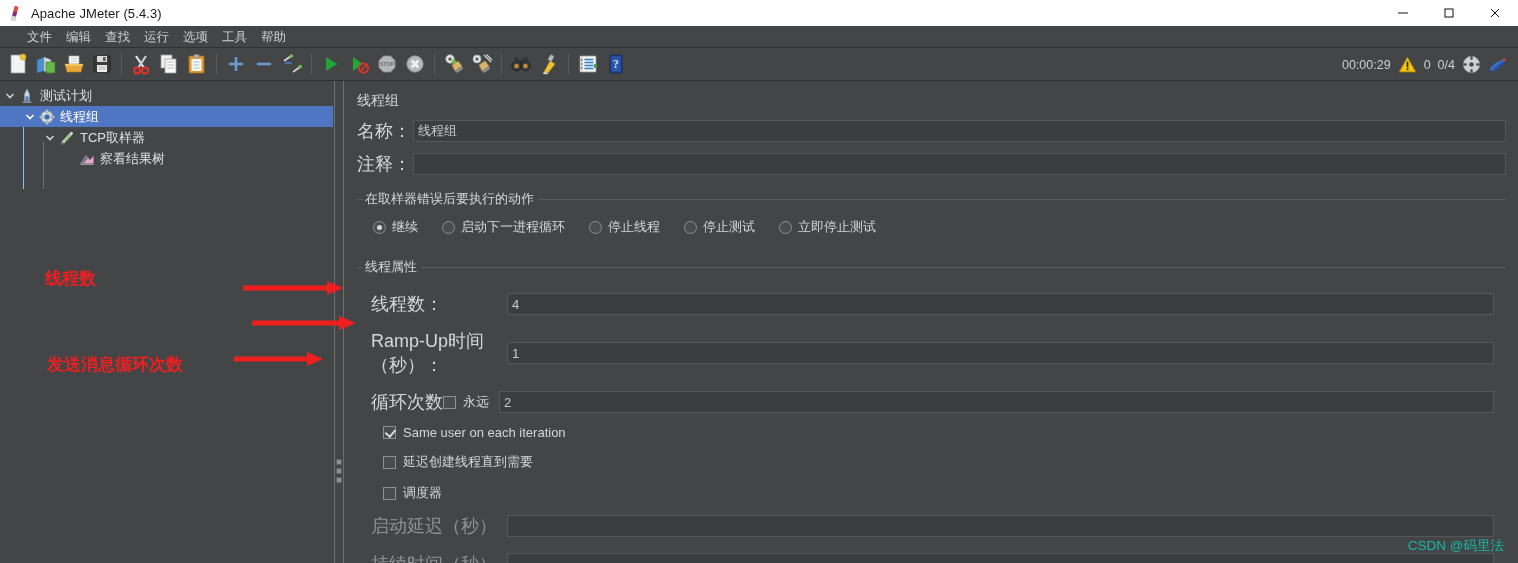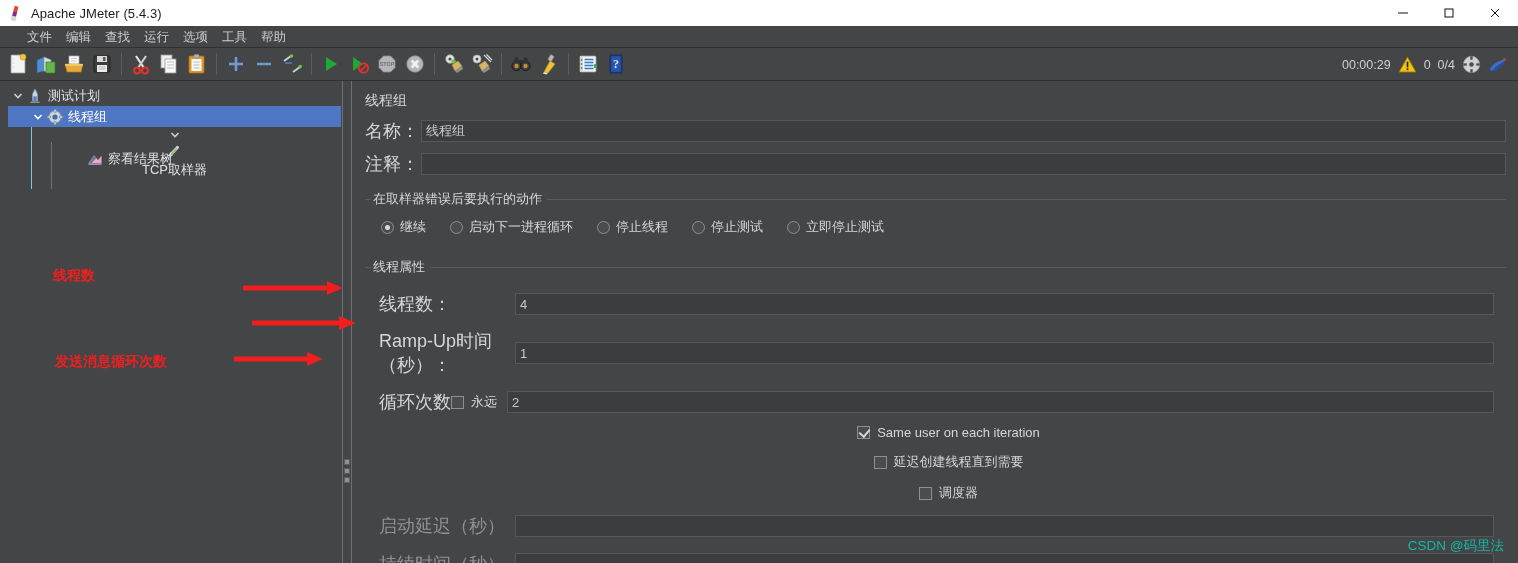--- a/index.html
+++ b/index.html
@@ -65,21 +65,21 @@
     width: 1px; height: 22px; background: #5a5c5e; margin: 0 5px;
   }
   #tb-right {
     position: absolute; right: 10px; top: 0; height: 33px;
     display: flex; align-items: center; gap: 7px;
   }
   #tb-right .timer { font-size: 12.5px; color: #cfcfcf; font-family: "Liberation Sans", sans-serif; }
   #tb-right .cnt { font-size: 12.5px; color: #cfcfcf; }
 
   
-  #main { position: absolute; left: 0; top: 81px; right: 0; bottom: 0; display: flex; margin-left: 8px; }
+  #main { position: absolute; left: 0; top: 81px; right: 0; bottom: 0; display: flex; }
   #tree-pane {
     width: 333px; background: #434547; position: relative; flex: 0 0 auto;
     padding-top: 4px;
   }
   #splitter {
     width: 12px; background: #434547; position: relative; flex: 0 0 auto;
   }
   #splitter .line { position:absolute; top:0; bottom:0; width:1px; background:#6d6f71; }
   #splitter .l1 { left: 1px; }
   #splitter .l2 { left: 10px; }
@@ -156,29 +156,29 @@
 
   .cb {
     width: 13px; height: 13px; border: 1px solid #8d8f91; background: #4a4c4e;
     margin-right: 7px; flex: 0 0 auto; position: relative;
   }
   .cb.on::after {
     content:''; position:absolute; left:3px; top:0px; width:5px; height:8px;
     border-right: 2px solid #d9d9d9; border-bottom: 2px solid #d9d9d9;
     transform: rotate(40deg);
   }
-  .cb-row { display:flex; align-items:center; padding-left: 26px; margin-top: 11px; justify-content: center; }
+  .cb-row { display:flex; align-items:center; padding-left: 26px; margin-top: 11px; }
   .cb-row span { font-size: 13px; color: #d6d6d6; }
 
   
   .lbl-w { width: 136px; flex: 0 0 auto; }
 
   
   .anno {
-    position: absolute; color: #f01f1f; font-weight: bold; font-size: 14px;
+    position: absolute; color: #f01f1f; font-weight: bold; font-size: 17px;
     font-family: "Liberation Sans", sans-serif; white-space: nowrap;
   }
   .watermark {
     position: absolute; right: 14px; bottom: 8px; font-size: 13.5px;
     color: #14b8a6;
   }
 </style>
 </head>
 <body>
 
@@ -485,21 +485,21 @@
             <rect x="7" y="0.4" width="2" height="3"></rect>
               <rect x="7" y="12.6" width="2" height="3"></rect>
             <rect x="0.4" y="7" width="3" height="2"></rect>
               <rect x="12.6" y="7" width="3" height="2"></rect>
           </g>
         </svg>
       </span>
       <span class="tlabel">线程组</span>
     </div>
 
-    <div class="tree-row" style="flex-direction:column;">
+    <div class="tree-row" style="padding-left:42px;">
       <span class="twisty">
         <svg width="10" height="10" viewBox="0 0 10 10">
             <polyline points="1.5,3 5,6.6 8.5,3" fill="none" stroke="#cfcfcf" stroke-width="1.5"></polyline>
           </svg>
       </span>
       <span class="ticon">
         <svg width="16" height="16" viewBox="0 0 16 16">
           <line x1="4" y1="12.6" x2="12.4" y2="3.4" stroke="#cfd6db" stroke-width="3" stroke-linecap="round"></line>
           <line x1="5.6" y1="11.4" x2="11.6" y2="4.6" stroke="#8cc45a" stroke-width="1.6"></line>
           <circle cx="3.4" cy="13.2" r="1.5" fill="#6e7478"></circle>

